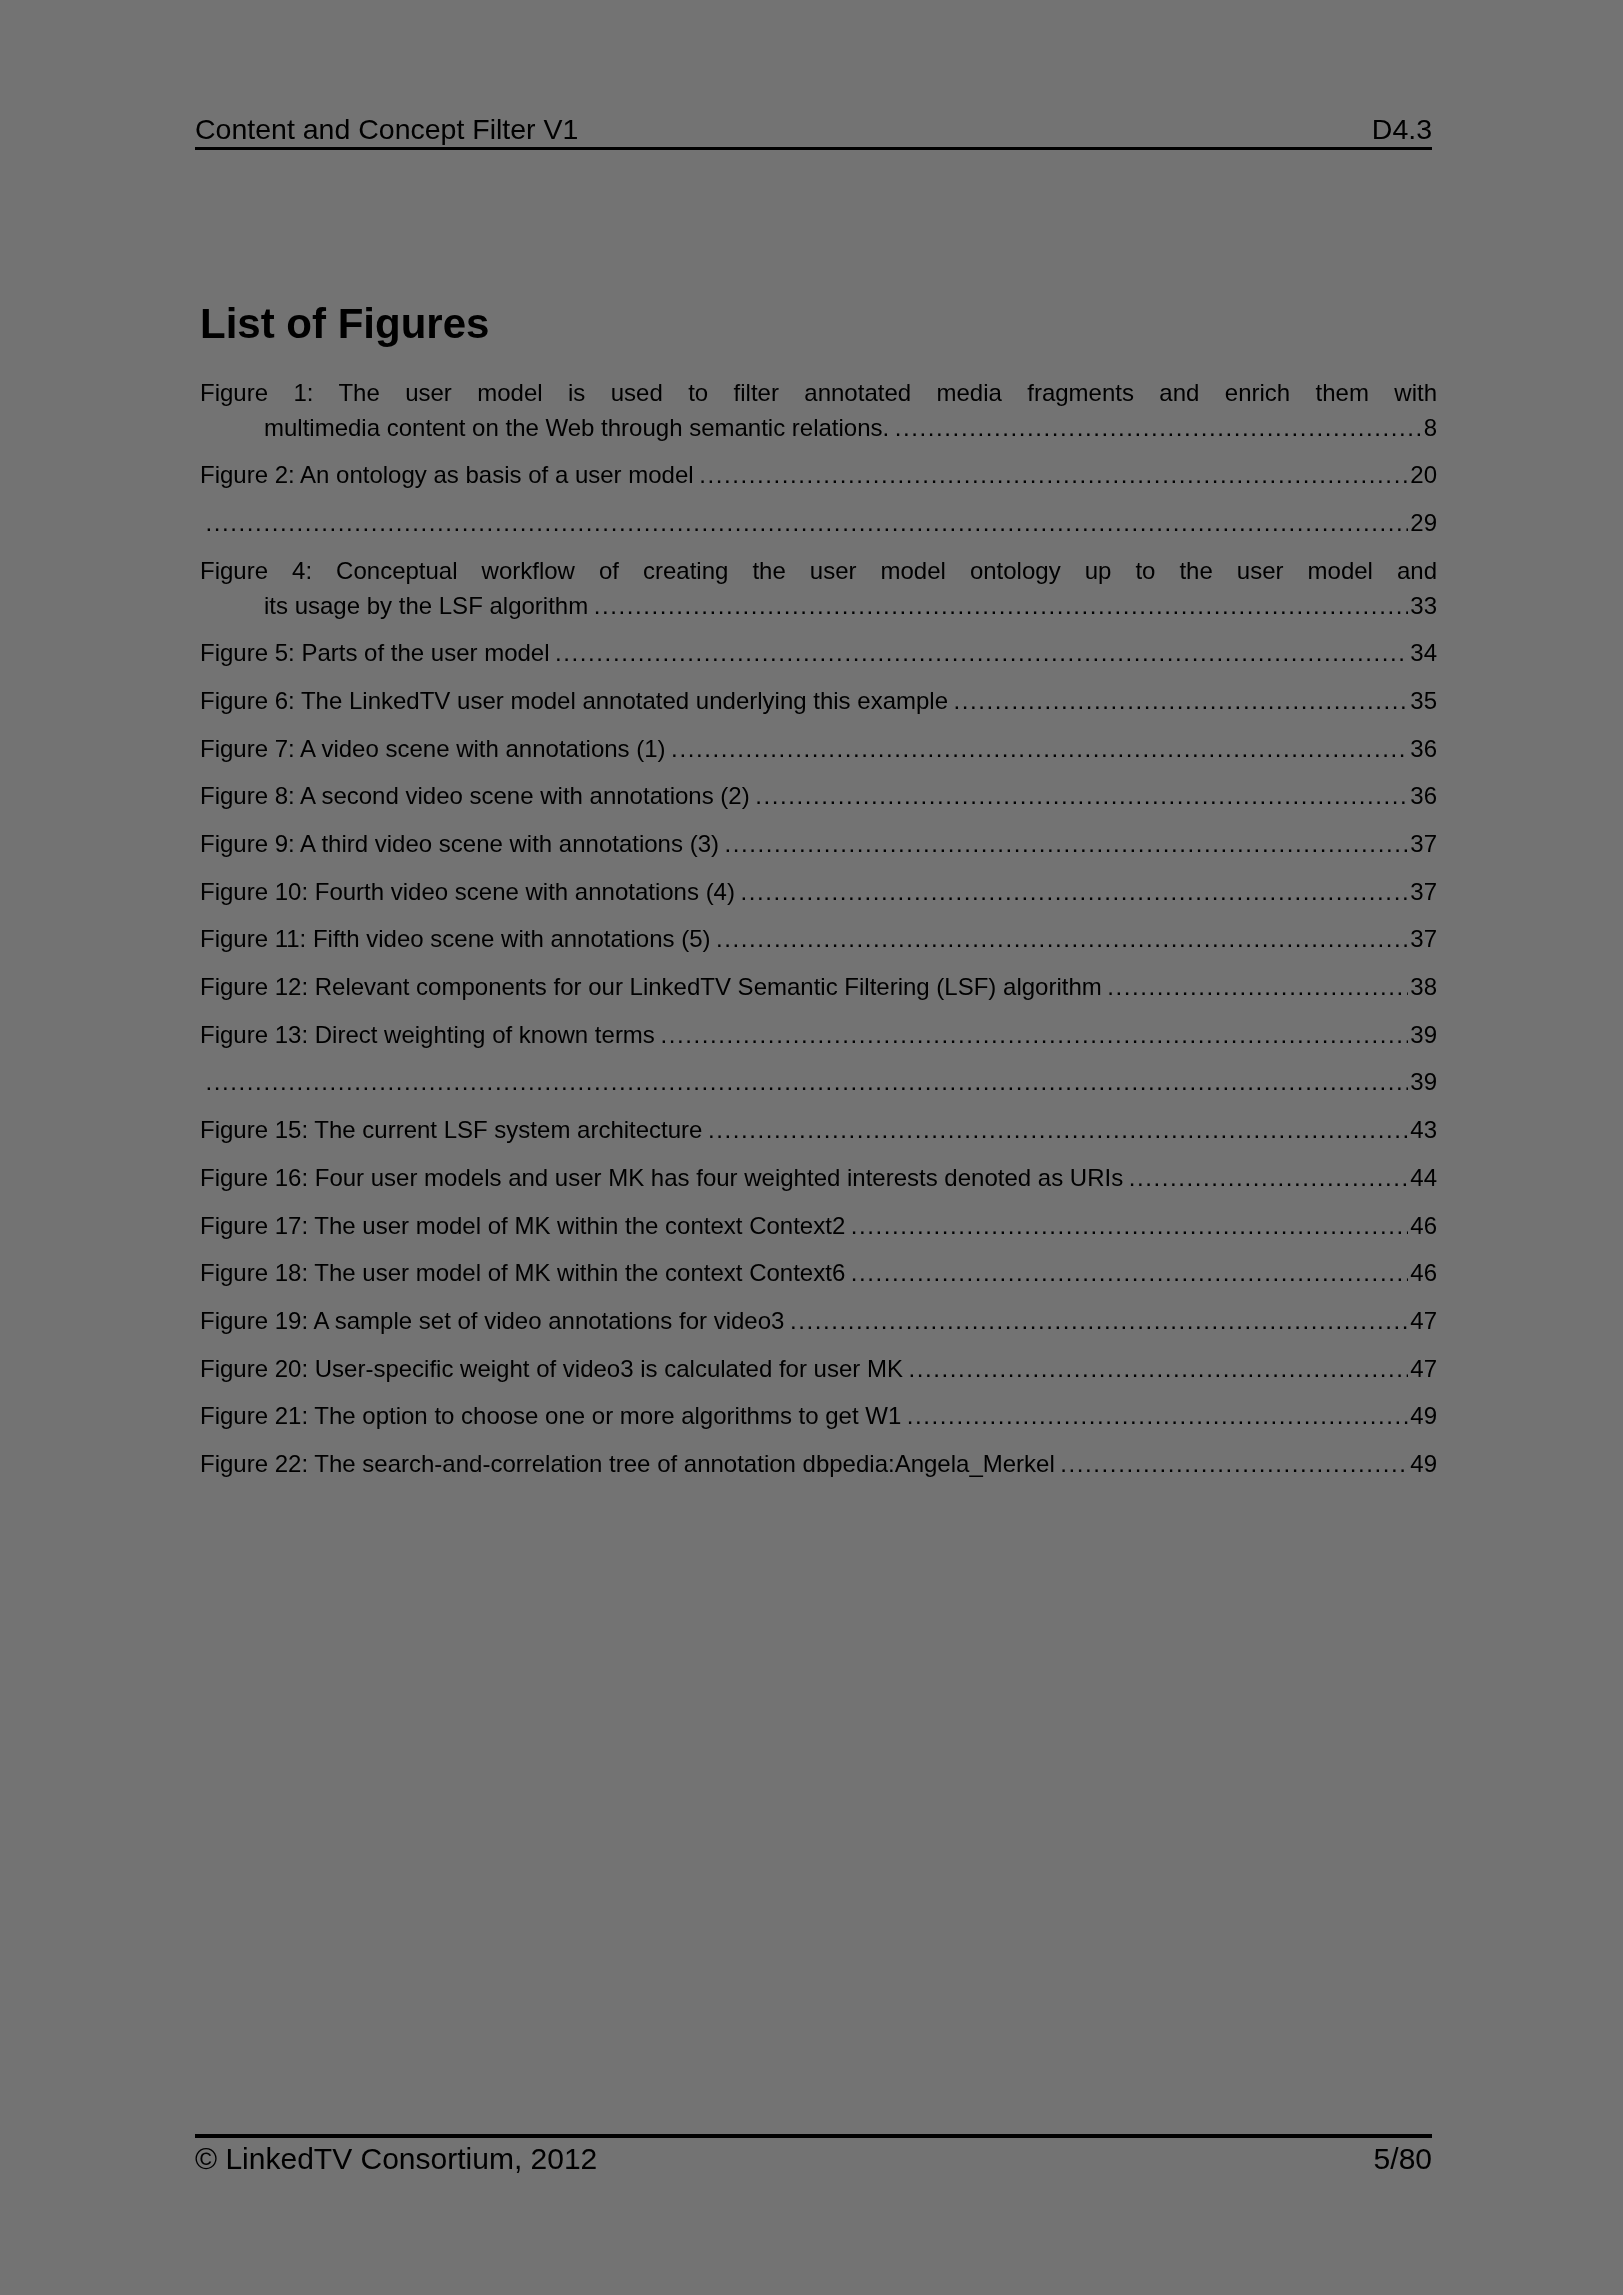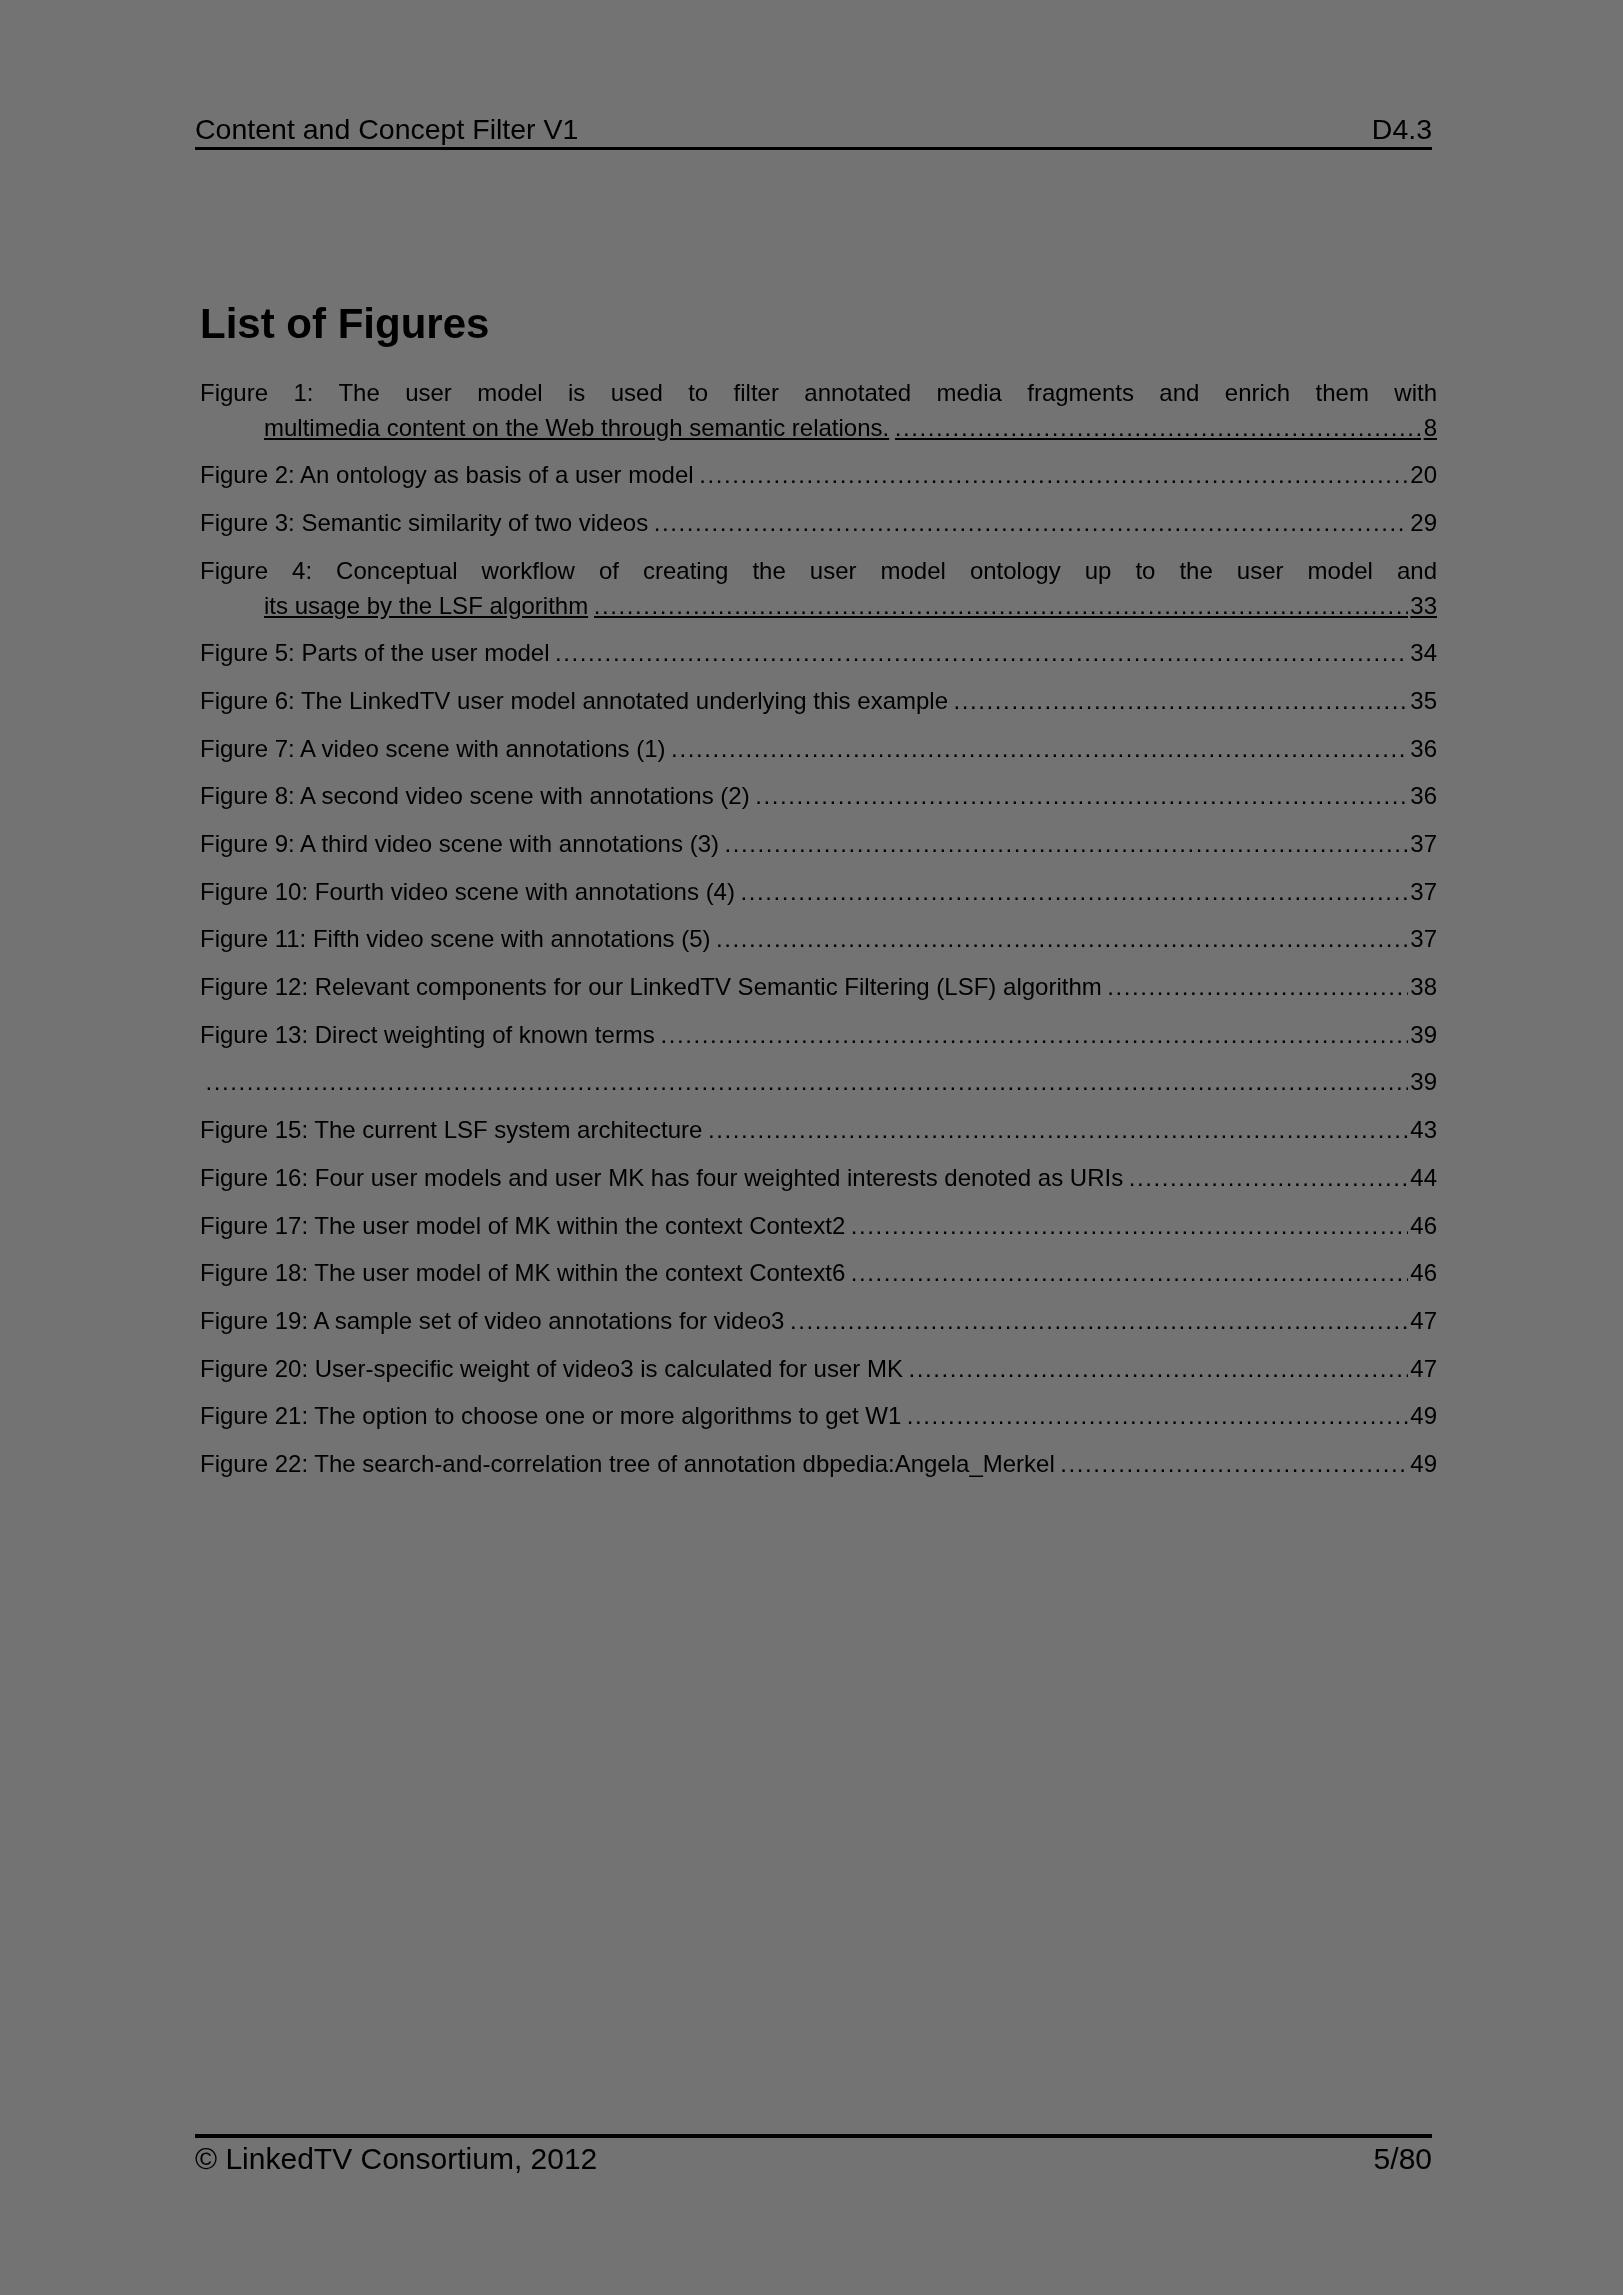--- a/index.html
+++ b/index.html
@@ -53,21 +53,20 @@
   .jline {
     text-align: justify;
     text-align-last: justify;
   }
   .row {
     display: flex;
     align-items: baseline;
   }
   .row.cont {
     padding-left: 64px;
-    text-decoration: underline;
   }
   .row .t {
     flex: 0 1 auto;
     white-space: nowrap;
   }
   .leader {
     flex: 1 1 auto;
     min-width: 0;
     overflow: hidden;
     white-space: nowrap;
@@ -118,21 +117,20 @@
         </div>
         <div class="entry">
           <div class="row">
             <span class="t">Figure 2: An ontology as basis of a user model</span>
             <span class="leader"></span>
             <span class="pg">20</span>
           </div>
         </div>
         <div class="entry">
           <div class="row">
-            <span class="t">Figure 3: Semantic similarity of two videos</span>
             <span class="leader"></span>
             <span class="pg">29</span>
           </div>
         </div>
         <div class="entry">
           <div class="jline">Figure 4: Conceptual workflow of creating the user model ontology up to the user model and</div>
           <div class="row cont">
             <span class="t">its usage by the LSF algorithm</span>
             <span class="leader"></span>
             <span class="pg">33</span>

